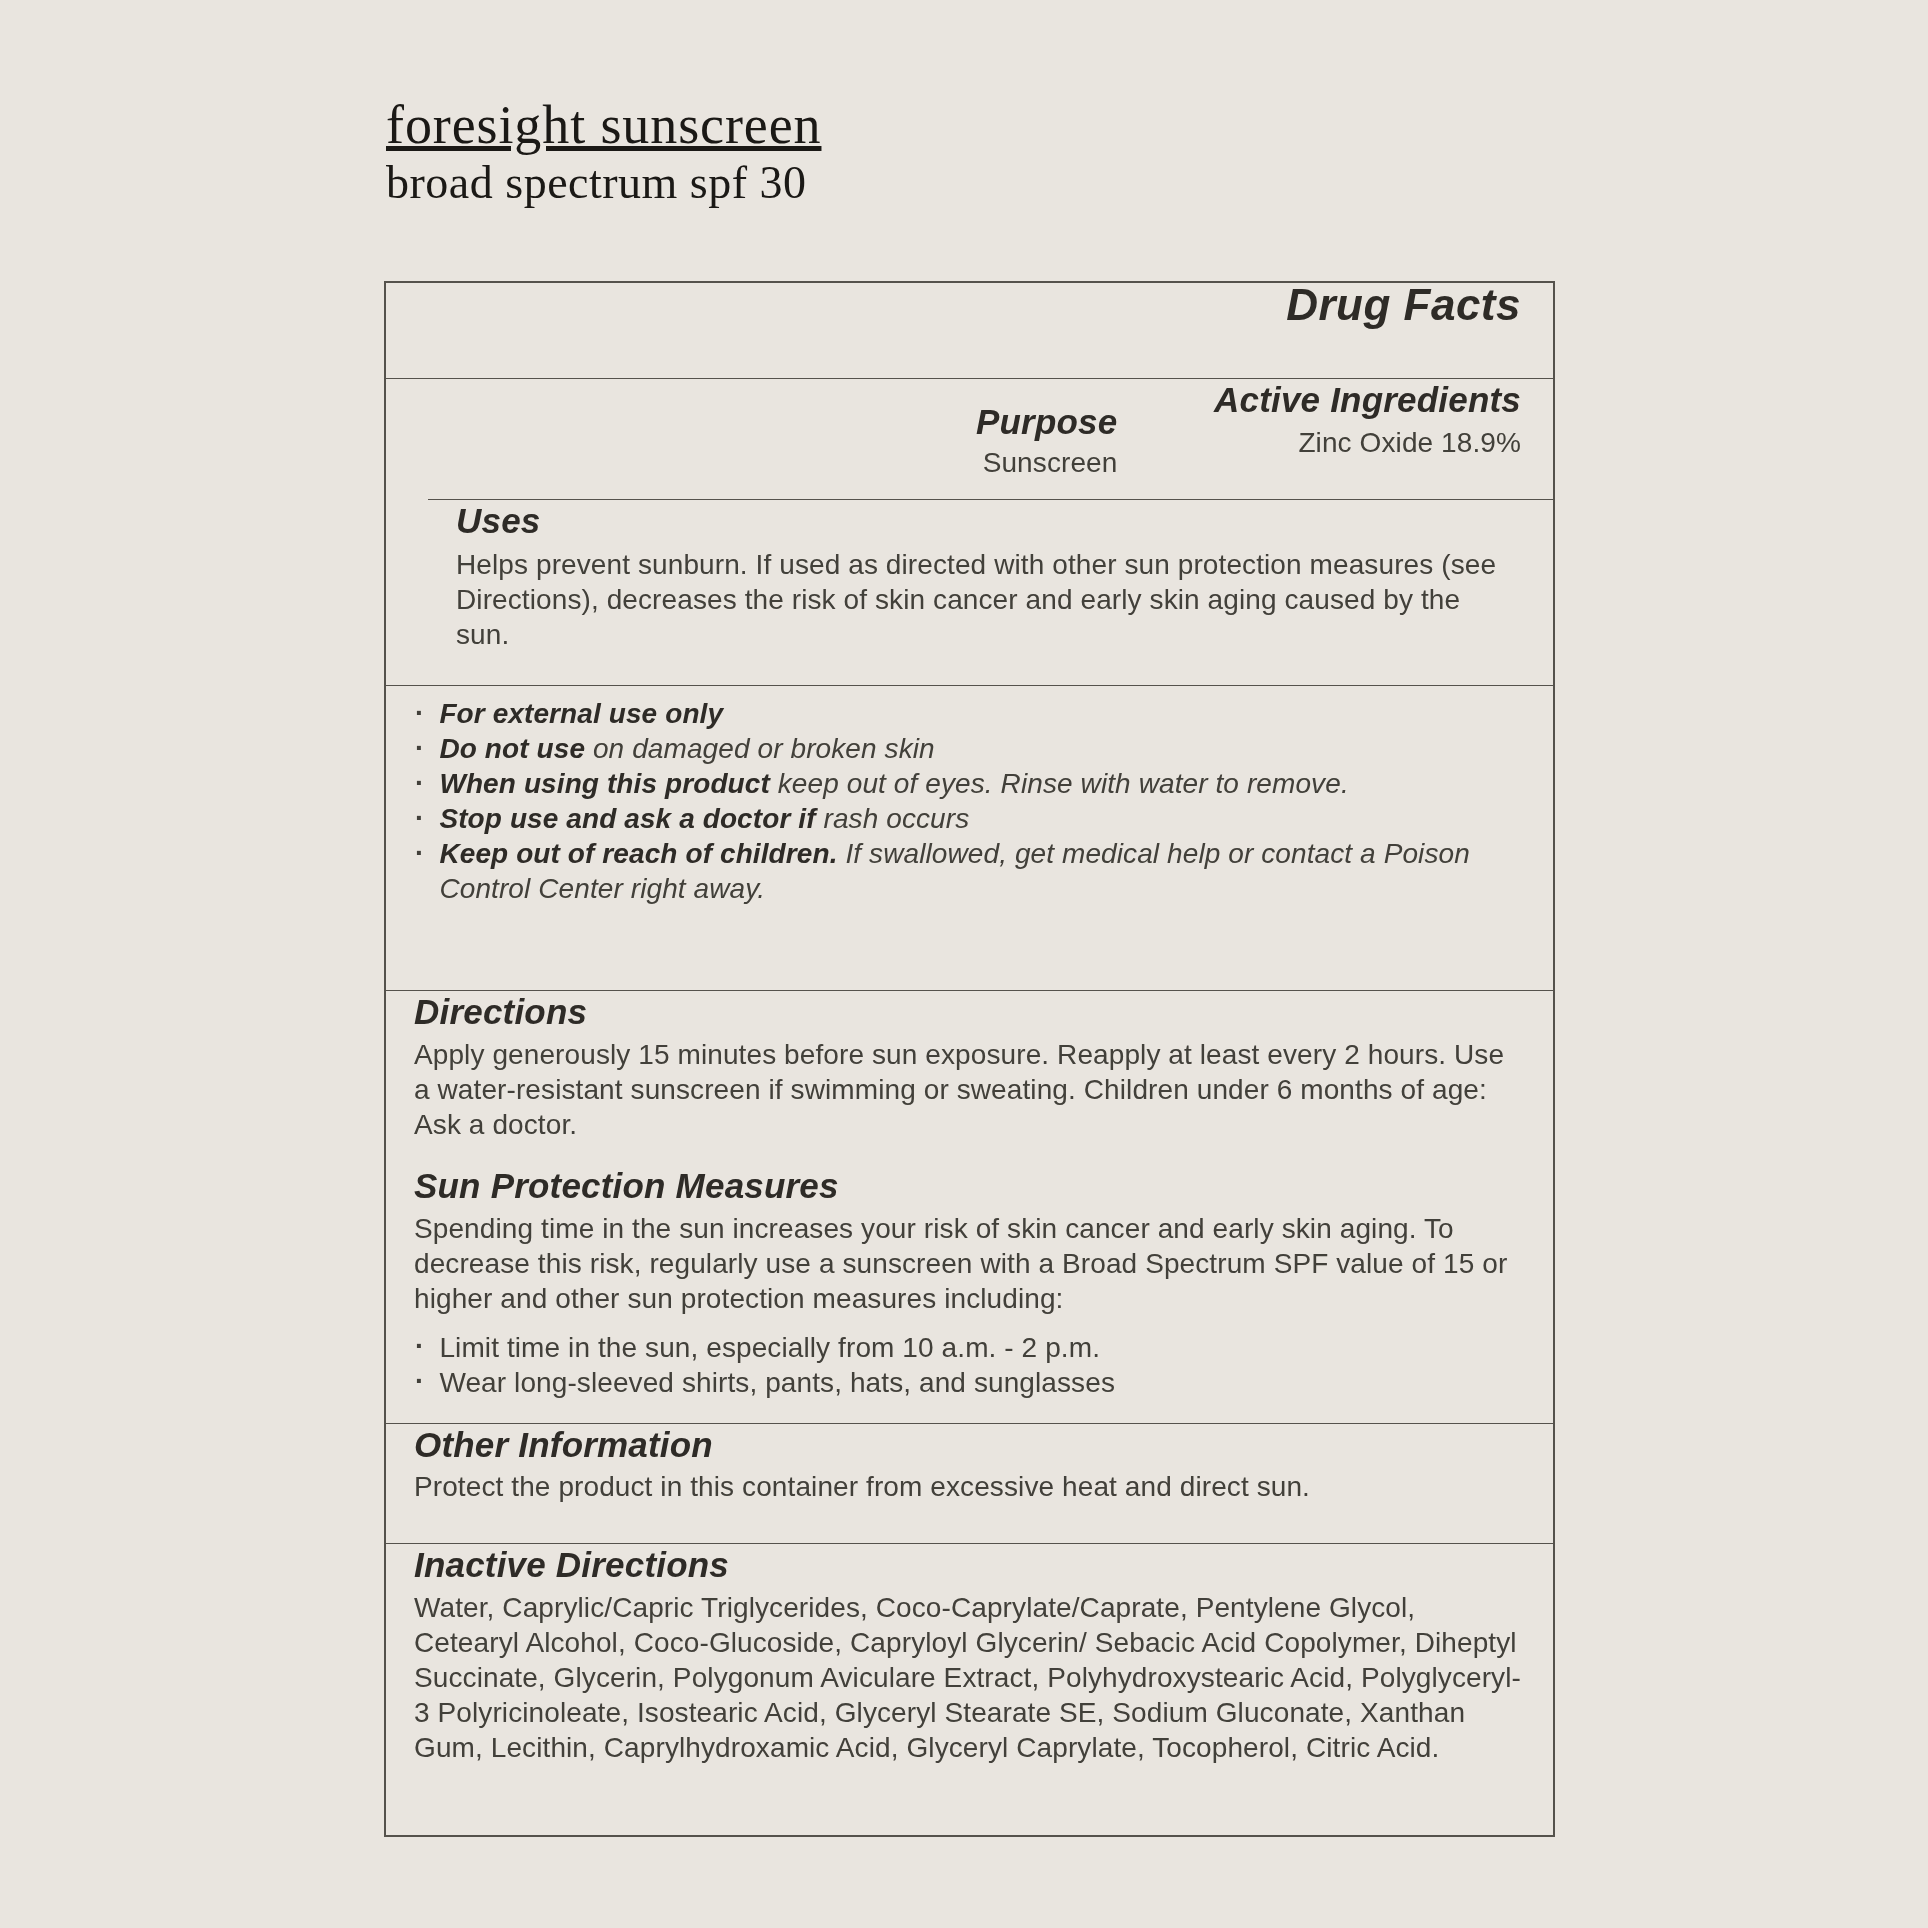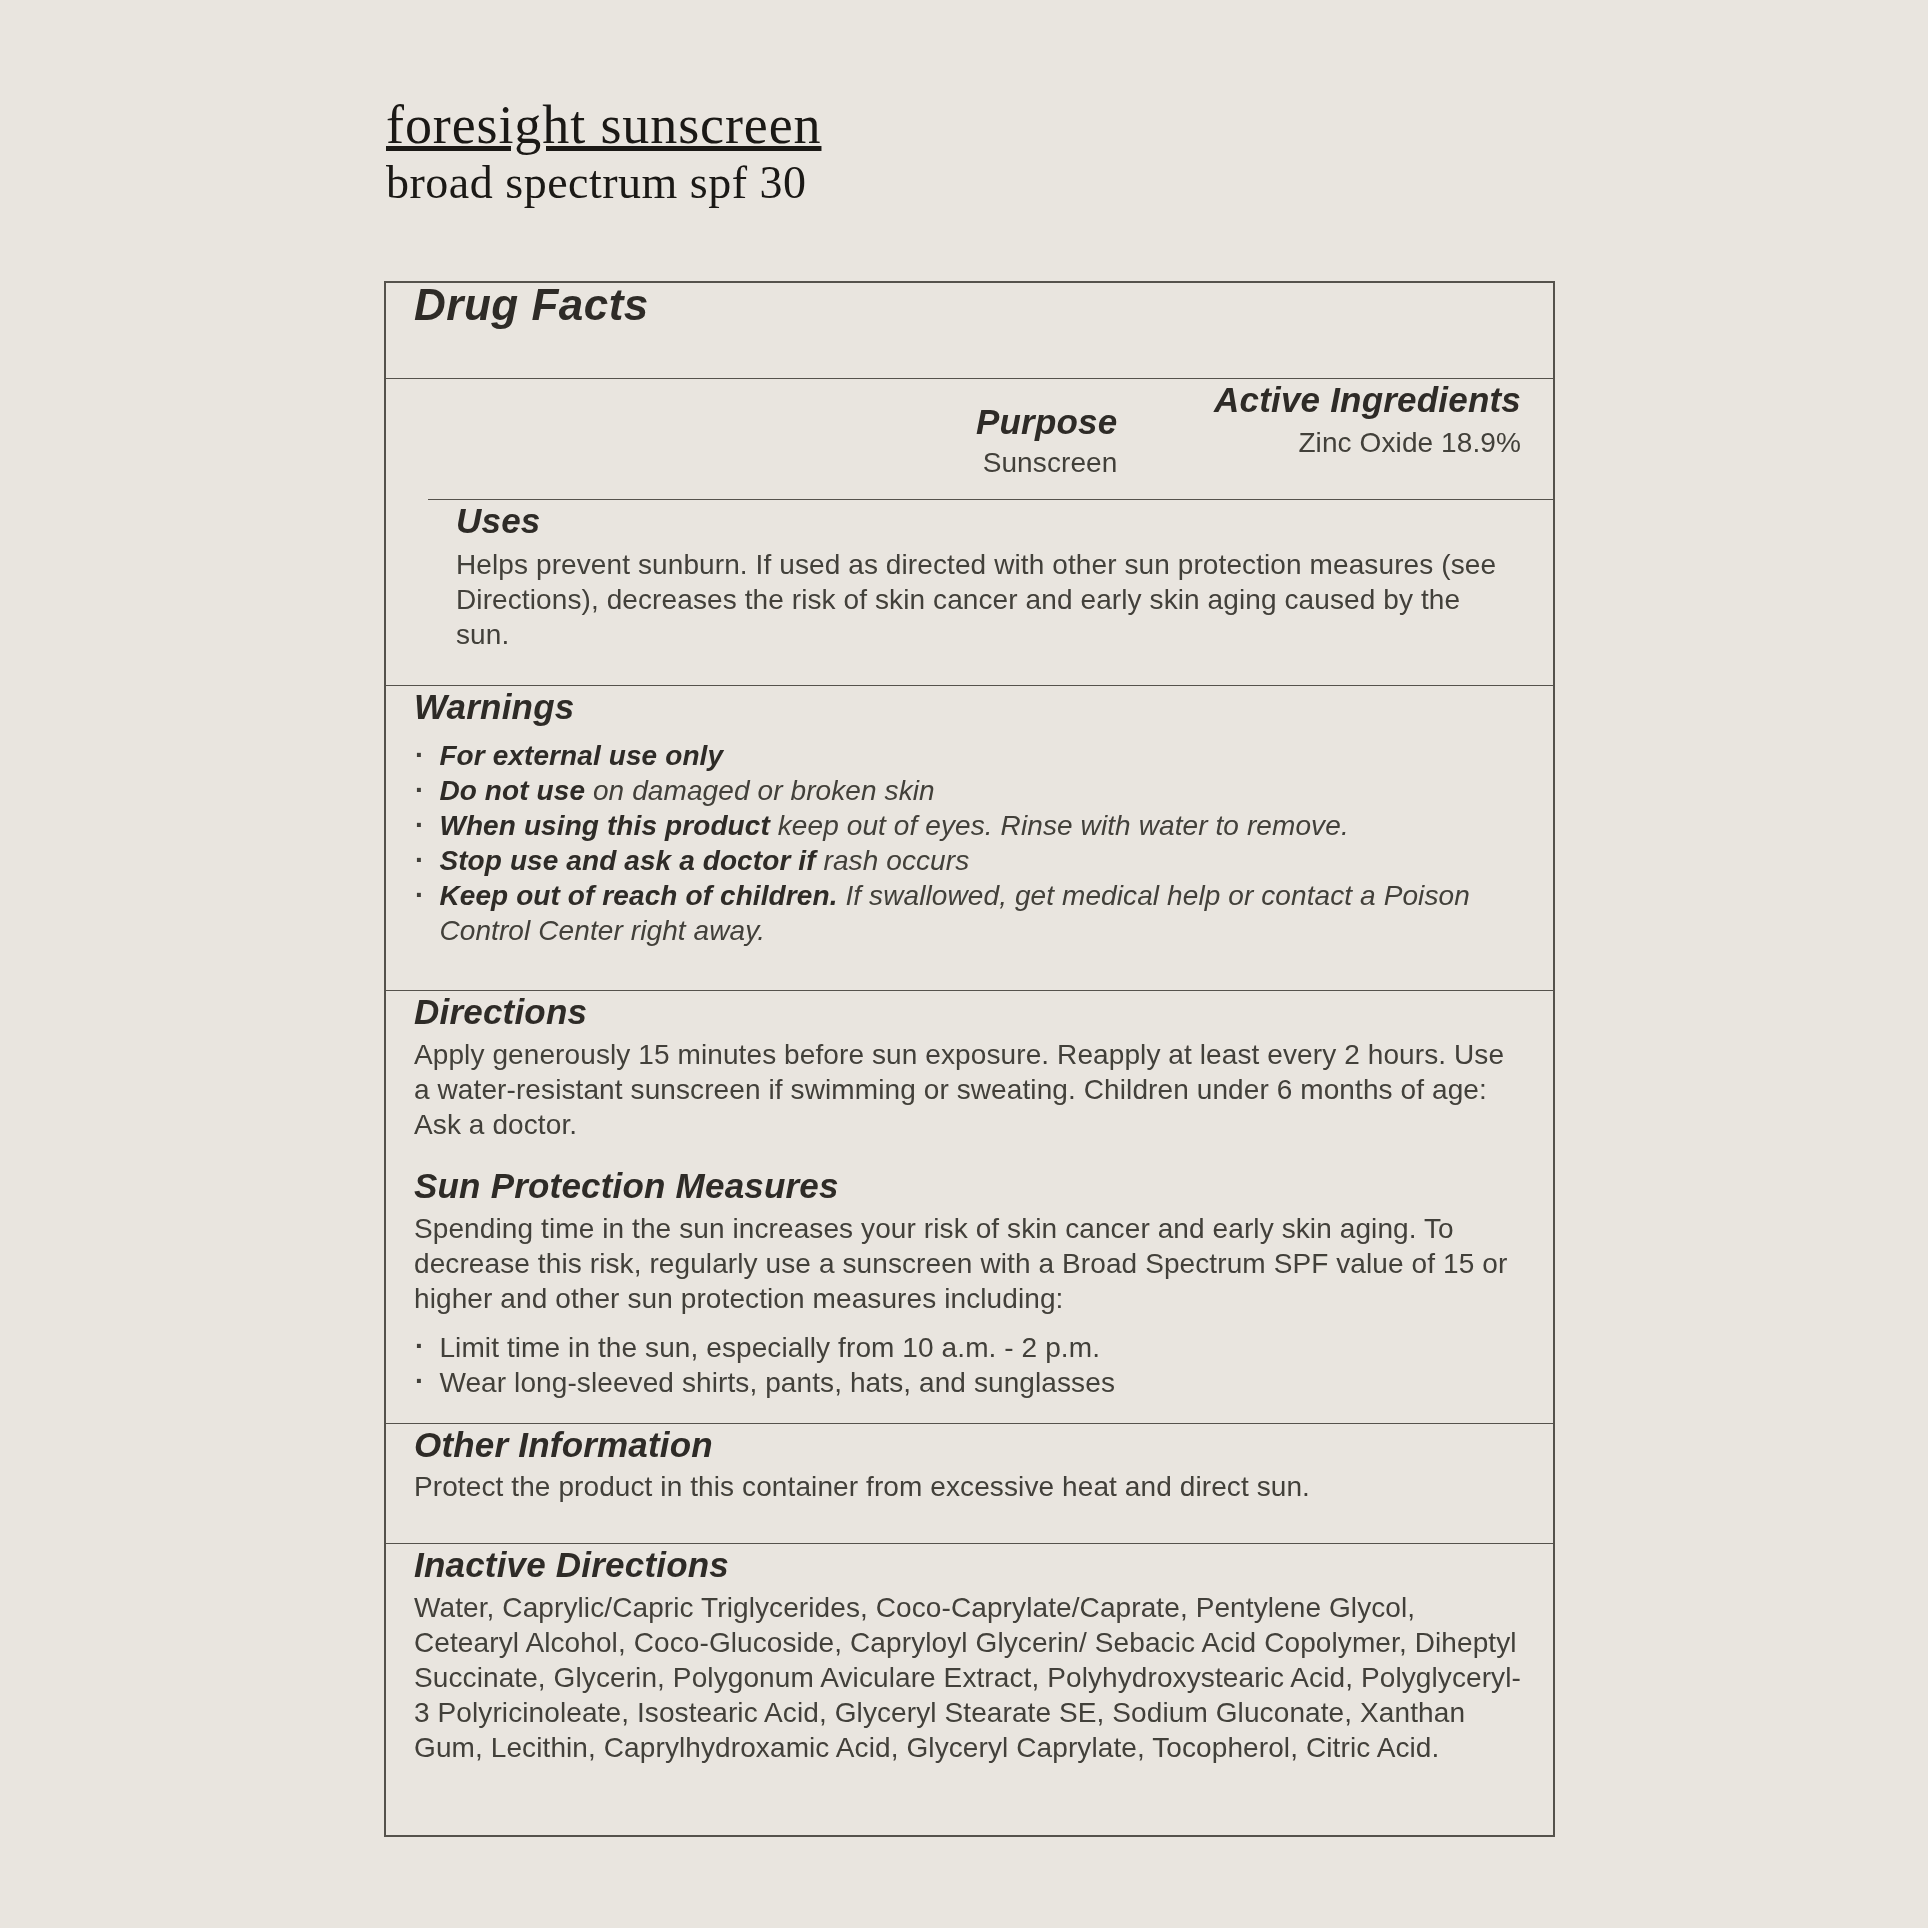--- a/index.html
+++ b/index.html
@@ -56,20 +56,21 @@
   }
   .facts-box section + section { border-top: 1.9px solid var(--line); }
 
   h2.box-title {
     font-size: 44px;
     font-weight: 700;
     font-style: italic;
     color: var(--ink);
     letter-spacing: 0.5px;
     line-height: 1;
+    text-align: right;
   }
   h3.sec-head {
     font-size: 35px;
     font-weight: 700;
     font-style: italic;
     color: var(--ink);
     letter-spacing: 0.2px;
     line-height: 1.2;
   }
   p.body-text {
@@ -142,21 +143,20 @@
       <p class="body-text val">Sunscreen</p>
     </div>
   </section>
 
   <section class="s-uses">
     <h3 class="sec-head">Uses</h3>
     <p class="body-text">Helps prevent sunburn. If used as directed with other sun protection measures (see Directions), decreases the risk of skin cancer and early skin aging caused by the sun.</p>
   </section>
 
   <section class="s-warnings">
-    <h3 class="sec-head">Warnings</h3>
     <ul class="bullets warn-list" id="warnings-list">
         <li><span class="dot">·</span><span class="b">For external use only</span><span class="r"></span></li>
         <li><span class="dot">·</span><span class="b">Do not use</span><span class="r"> on damaged or broken skin</span></li>
         <li><span class="dot">·</span><span class="b">When using this product</span><span class="r"> keep out of eyes. Rinse with water to remove.</span></li>
         <li><span class="dot">·</span><span class="b">Stop use and ask a doctor if</span><span class="r"> rash occurs</span></li>
         <li><span class="dot">·</span><span class="b">Keep out of reach of children.</span><span class="r"> If swallowed, get medical help or contact a Poison Control Center right away.</span></li>
       </ul>
   </section>
 
   <section class="s-directions">

